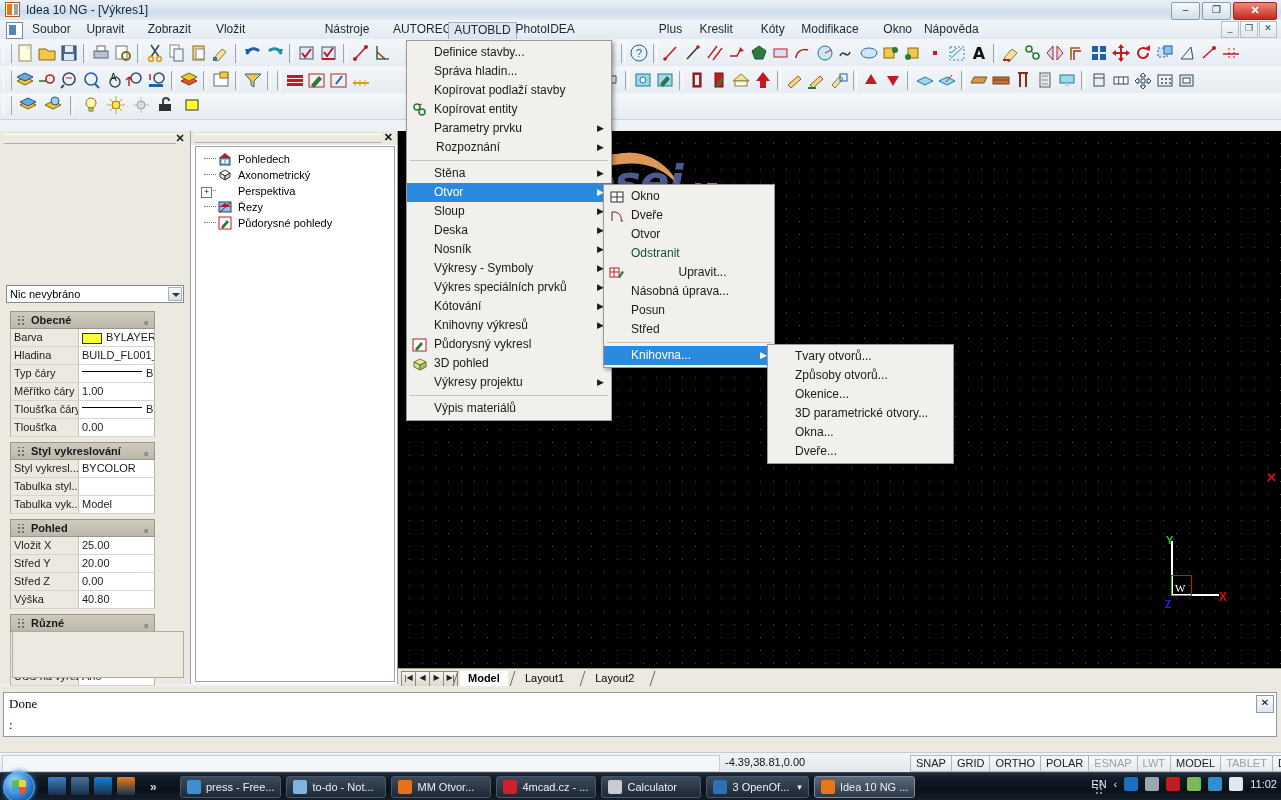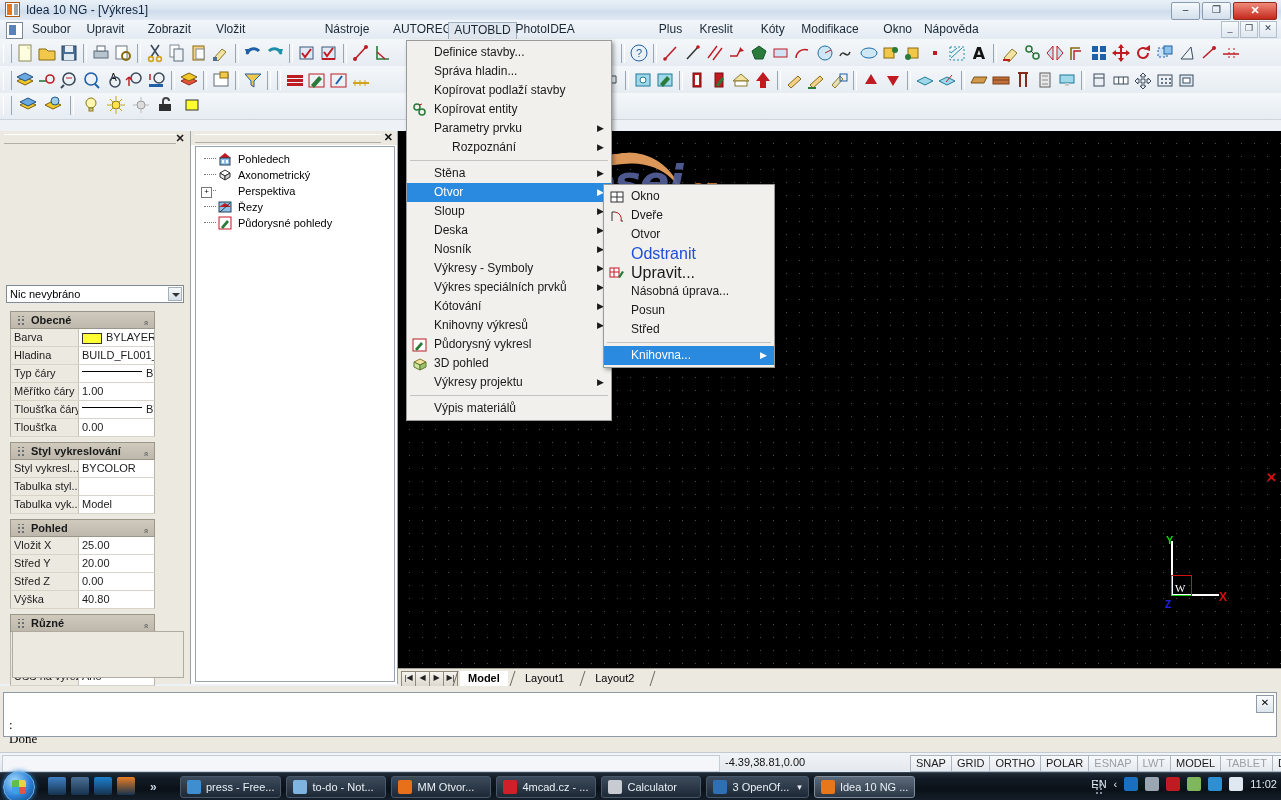--- a/index.html
+++ b/index.html
@@ -130,21 +130,21 @@
      background:linear-gradient(180deg,#f6f4ef,#ddd8cd);font-size:8px;text-align:center;line-height:12px;color:#222;}
   .ltab{position:absolute;top:2px;height:15px;font-size:11px;line-height:15px;color:#000;
      padding:0 8px;background:#ece9e1;}
   .ltab.sel{font-weight:bold;background:#fff;}
   .tabslash{position:absolute;top:2px;width:10px;height:15px;}
   .tabslash:after{content:"";position:absolute;left:3px;top:0;width:1px;height:15px;background:#6e685e;transform:skewX(-18deg);}
 
   
   .cmdarea{position:absolute;left:0;top:686px;width:1281px;height:66px;background:#ece9e1;}
   .cmd-top{position:absolute;left:3px;top:6px;width:1272px;height:22px;border:1px solid #8e9aa6;background:#fff;}
-  .cmd-top .txt{position:absolute;left:5px;top:3px;font-family:"Liberation Serif",serif;font-size:13px;color:#000;margin-top:35px;}
+  .cmd-top .txt{position:absolute;left:5px;top:3px;font-family:"Liberation Serif",serif;font-size:13px;color:#000;}
   .cmd-top .closebox{position:absolute;right:2px;top:2px;width:16px;height:16px;border:1px solid #8e9aa6;
      background:linear-gradient(180deg,#fbfdfe,#dde5ec);font-size:10px;text-align:center;line-height:14px;}
   .cmd-bot{position:absolute;left:3px;top:28px;width:1272px;height:22px;border:1px solid #8e9aa6;border-top:none;background:#fff;}
   .cmd-bot .txt{position:absolute;left:5px;top:3px;font-family:"Liberation Serif",serif;font-size:13px;color:#000;}
 
   
   .statusbar{position:absolute;left:0;top:752px;width:1281px;height:20px;
      background:linear-gradient(180deg,#f1f4f7,#e2e7ed);border-top:1px solid #c2cad2;}
   .sb-coord{position:absolute;left:725px;top:2px;width:180px;height:15px;font-size:11px;line-height:15px;color:#111;}
   .sb-items{position:absolute;left:910px;top:2px;display:flex;}
@@ -792,21 +792,21 @@
   <div id="menu-autobld" style="position:absolute;left:406px;top:40px;width:204px;background:#f1f0ec;border:1px solid #9a9a9a;box-shadow:2px 2px 4px rgba(0,0,0,.35);padding:2px 0;">
       <div style="position: relative; height: 19px; line-height: 19px; font-size: 12px; padding-left: 27px; color: rgb(26, 26, 26); background: transparent; white-space: nowrap;"><span>Definice stavby...</span></div>
       <div style="position: relative; height: 19px; line-height: 19px; font-size: 12px; padding-left: 27px; color: rgb(26, 26, 26); background: transparent; white-space: nowrap;"><span>Správa hladin...</span></div>
       <div style="position: relative; height: 19px; line-height: 19px; font-size: 12px; padding-left: 27px; color: rgb(26, 26, 26); background: transparent; white-space: nowrap;"><span>Kopírovat podlaží stavby</span></div>
       <div style="position: relative; height: 19px; line-height: 19px; font-size: 12px; padding-left: 27px; color: rgb(26, 26, 26); background: transparent; white-space: nowrap;"><span style="position:absolute;left:5px;top:2px;"><svg width="16" height="16" viewBox="0 0 16 16">
             <circle cx="5" cy="5" r="3" fill="none" stroke="#2a7a3a" stroke-width="1.5"></circle>
             <circle cx="10" cy="10" r="3" fill="none" stroke="#2a7a3a" stroke-width="1.5"></circle>
             <path d="M7 3l3-1" stroke="#c01a22"></path>
           </svg></span><span>Kopírovat entity</span></div>
       <div style="position: relative; height: 19px; line-height: 19px; font-size: 12px; padding-left: 27px; color: rgb(26, 26, 26); background: transparent; white-space: nowrap;"><span>Parametry prvku</span><span style="position:absolute;right:7px;top:0;font-size:9px;">▶</span></div>
-      <div style="position: relative; height: 19px; line-height: 19px; font-size: 12px; padding-left: 45px; color: rgb(26, 26, 26); background: transparent; white-space: nowrap;"><span>Rozpoznání</span><span style="position:absolute;right:7px;top:0;font-size:9px;">▶</span></div>
+      <div style="position: relative; height: 19px; line-height: 19px; font-size: 12px; padding-left: 29px; color: rgb(26, 26, 26); background: transparent; white-space: nowrap;"><span>Rozpoznání</span><span style="position:absolute;right:7px;top:0;font-size:9px;">▶</span></div>
       <div style="height: 1px; margin: 3px; background: rgb(196, 196, 196);"></div>
       <div style="position: relative; height: 19px; line-height: 19px; font-size: 12px; padding-left: 27px; color: rgb(26, 26, 26); background: transparent; white-space: nowrap;"><span>Stěna</span><span style="position:absolute;right:7px;top:0;font-size:9px;">▶</span></div>
       <div style="position: relative; height: 19px; line-height: 19px; font-size: 12px; padding-left: 27px; color: rgb(255, 255, 255); background: rgb(42, 138, 224); white-space: nowrap;"><span>Otvor</span><span style="position:absolute;right:7px;top:0;font-size:9px;">▶</span></div>
       <div style="position: relative; height: 19px; line-height: 19px; font-size: 12px; padding-left: 27px; color: rgb(26, 26, 26); background: transparent; white-space: nowrap;"><span>Sloup</span><span style="position:absolute;right:7px;top:0;font-size:9px;">▶</span></div>
       <div style="position: relative; height: 19px; line-height: 19px; font-size: 12px; padding-left: 27px; color: rgb(26, 26, 26); background: transparent; white-space: nowrap;"><span>Deska</span><span style="position:absolute;right:7px;top:0;font-size:9px;">▶</span></div>
       <div style="position: relative; height: 19px; line-height: 19px; font-size: 12px; padding-left: 27px; color: rgb(26, 26, 26); background: transparent; white-space: nowrap;"><span>Nosník</span><span style="position:absolute;right:7px;top:0;font-size:9px;">▶</span></div>
       <div style="position: relative; height: 19px; line-height: 19px; font-size: 12px; padding-left: 27px; color: rgb(26, 26, 26); background: transparent; white-space: nowrap;"><span>Výkresy - Symboly</span><span style="position:absolute;right:7px;top:0;font-size:9px;">▶</span></div>
       <div style="position: relative; height: 19px; line-height: 19px; font-size: 12px; padding-left: 27px; color: rgb(26, 26, 26); background: transparent; white-space: nowrap;"><span>Výkres speciálních prvků</span><span style="position:absolute;right:7px;top:0;font-size:9px;">▶</span></div>
       <div style="position: relative; height: 19px; line-height: 19px; font-size: 12px; padding-left: 27px; color: rgb(26, 26, 26); background: transparent; white-space: nowrap;"><span>Kótování</span><span style="position:absolute;right:7px;top:0;font-size:9px;">▶</span></div>
       <div style="position: relative; height: 19px; line-height: 19px; font-size: 12px; padding-left: 27px; color: rgb(26, 26, 26); background: transparent; white-space: nowrap;"><span>Knihovny výkresů</span><span style="position:absolute;right:7px;top:0;font-size:9px;">▶</span></div>
@@ -828,27 +828,35 @@
       <div style="position: relative; height: 19px; line-height: 19px; font-size: 12px; padding-left: 27px; color: rgb(26, 26, 26); background: transparent; white-space: nowrap;"><span style="position:absolute;left:5px;top:2px;"><svg width="16" height="16" viewBox="0 0 16 16">
             <rect x="2" y="3" width="12" height="10" fill="#fff" stroke="#333"></rect>
             <path d="M8 3v10M2 8h12" stroke="#333"></path>
           </svg></span><span>Okno</span></div>
       <div style="position: relative; height: 19px; line-height: 19px; font-size: 12px; padding-left: 27px; color: rgb(26, 26, 26); background: transparent; white-space: nowrap;"><span style="position:absolute;left:5px;top:2px;"><svg width="16" height="16" viewBox="0 0 16 16">
             <path d="M3 13V4h3" stroke="#333" fill="none"></path>
             <path d="M6 4a7 7 0 0 1 6 9" stroke="#c01a22" fill="none"></path>
             <path d="M12 13h2" stroke="#333"></path>
           </svg></span><span>Dveře</span></div>
       <div style="position: relative; height: 19px; line-height: 19px; font-size: 12px; padding-left: 27px; color: rgb(26, 26, 26); background: transparent; white-space: nowrap;"><span>Otvor</span></div>
-      <div style="position: relative; height: 19px; line-height: 19px; font-size: 16px; padding-left: 27px; color: #1d4ed8; background: transparent; white-space: nowrap;"><span>Odstranit</span></div>
-      <div style="position: relative; height: 19px; line-height: 19px; font-size: 16px; padding-left: 27px; color: rgb(26, 26, 26); background: transparent; white-space: nowrap;"><span style="position:absolute;left:5px;top:2px;"><svg width="16" height="16" viewBox="0 0 16 16">
+      <div style="position: relative; height: 19px; line-height: 19px; font-size: 12px; padding-left: 27px; color: #14532d; background: transparent; white-space: nowrap;"><span>Odstranit</span></div>
+      <div style="position: relative; height: 19px; line-height: 19px; font-size: 12px; padding-left: 27px; color: rgb(26, 26, 26); background: transparent; white-space: nowrap; text-align: center;"><span style="position:absolute;left:5px;top:2px;"><svg width="16" height="16" viewBox="0 0 16 16">
             <rect x="1" y="3" width="9" height="9" fill="#fff" stroke="#c01a22"></rect>
             <path d="M5 3v9M1 7h9" stroke="#c01a22"></path>
             <path d="M9 12l4-6 2 1-4 6z" fill="#2a7a3a"></path>
           </svg></span><span>Upravit...</span></div>
       <div style="position: relative; height: 19px; line-height: 19px; font-size: 12px; padding-left: 27px; color: rgb(26, 26, 26); background: transparent; white-space: nowrap;"><span>Násobná úprava...</span></div>
       <div style="position: relative; height: 19px; line-height: 19px; font-size: 12px; padding-left: 27px; color: rgb(26, 26, 26); background: transparent; white-space: nowrap;"><span>Posun</span></div>
       <div style="position: relative; height: 19px; line-height: 19px; font-size: 12px; padding-left: 27px; color: rgb(26, 26, 26); background: transparent; white-space: nowrap;"><span>Střed</span></div>
       <div style="height: 1px; margin: 3px; background: rgb(196, 196, 196);"></div>
       <div style="position: relative; height: 19px; line-height: 19px; font-size: 12px; padding-left: 27px; color: rgb(255, 255, 255); background: rgb(42, 138, 224); white-space: nowrap;"><span>Knihovna...</span><span style="position:absolute;right:7px;top:0;font-size:9px;">▶</span></div>
     </div>
 
+  <div id="menu-knihovna" style="position:absolute;left:767px;top:344px;width:185px;background:#f1f0ec;border:1px solid #9a9a9a;box-shadow:2px 2px 4px rgba(0,0,0,.35);padding:2px 0;">
+      <div style="position: relative; height: 19px; line-height: 19px; font-size: 12px; padding-left: 27px; color: rgb(26, 26, 26); background: transparent; white-space: nowrap;"><span>Tvary otvorů...</span></div>
+      <div style="position: relative; height: 19px; line-height: 19px; font-size: 12px; padding-left: 27px; color: rgb(26, 26, 26); background: transparent; white-space: nowrap;"><span>Způsoby otvorů...</span></div>
+      <div style="position: relative; height: 19px; line-height: 19px; font-size: 12px; padding-left: 27px; color: rgb(26, 26, 26); background: transparent; white-space: nowrap;"><span>Okenice...</span></div>
+      <div style="position: relative; height: 19px; line-height: 19px; font-size: 12px; padding-left: 27px; color: rgb(26, 26, 26); background: transparent; white-space: nowrap;"><span>3D parametrické otvory...</span></div>
+      <div style="position: relative; height: 19px; line-height: 19px; font-size: 12px; padding-left: 27px; color: rgb(26, 26, 26); background: transparent; white-space: nowrap;"><span>Okna...</span></div>
+      <div style="position: relative; height: 19px; line-height: 19px; font-size: 12px; padding-left: 27px; color: rgb(26, 26, 26); background: transparent; white-space: nowrap;"><span>Dveře...</span></div>
+    </div>
 
 </div>
 
 </body></html>

